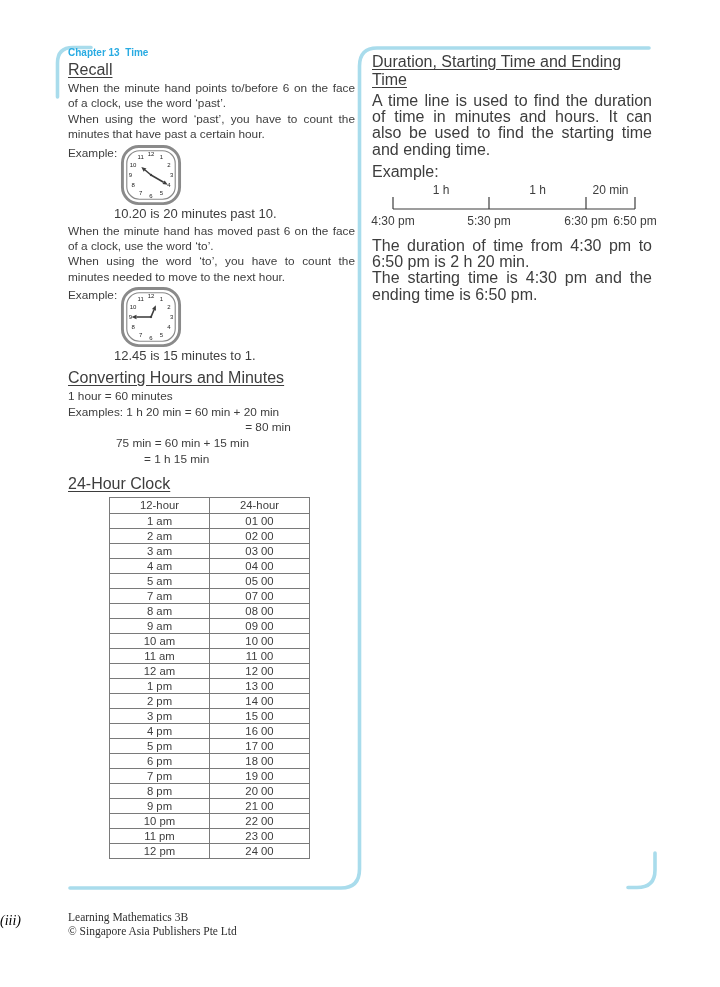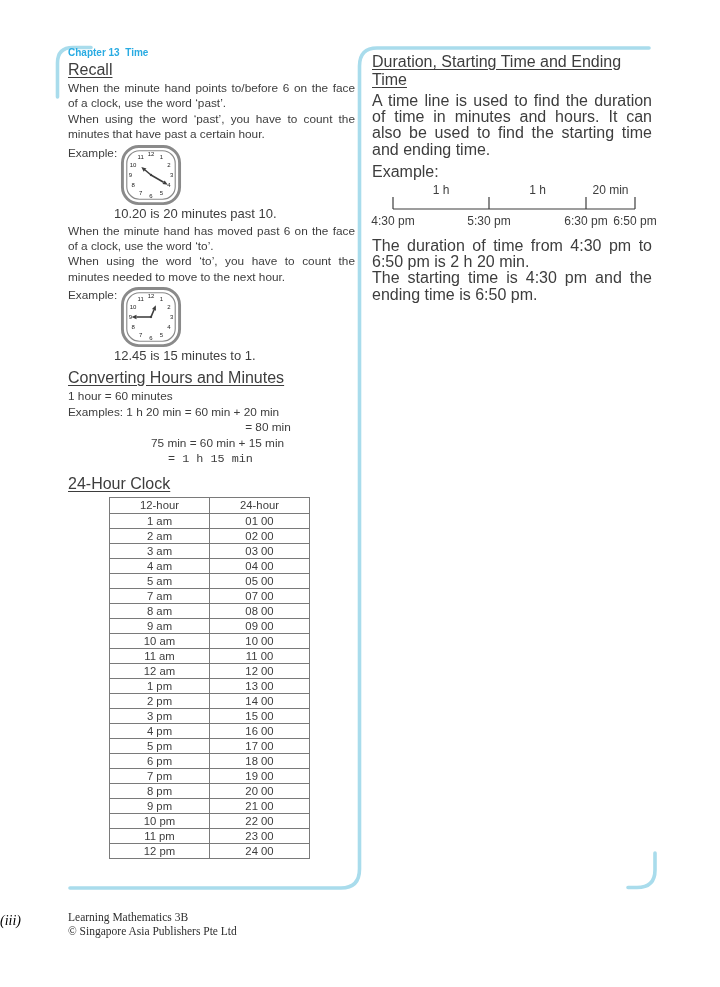--- a/index.html
+++ b/index.html
@@ -116,22 +116,22 @@
           <polygon points="12,32.00000000000001 17,29.8 17,34.2" fill="#3d3d3d"></polygon>
           <circle cx="32" cy="32" r="1.2" fill="#3d3d3d"></circle>
         </svg>
     </div>
     <p class="caption"><span>12.45 is </span><span class="b">15 minutes to 1</span><span>.</span></p>
 
     <div class="uhead mt6">Converting Hours and Minutes</div>
     <div class="conv">1 hour = 60 minutes</div>
     <div class="conv">Examples: 1 h 20 min = 60 min + 20 min</div>
     <div class="conv" style="margin-left:113px;text-align:center;">= 80 min</div>
-    <div class="conv" style="margin-left:83px;">75 min = 60 min + 15 min</div>
-    <div class="conv" style="margin-left:100px;font-family:Liberation Mono, monospace;">= 1 h 15 min</div>
+    <div class="conv" style="margin-left:48px;">75 min = 60 min + 15 min</div>
+    <div class="conv" style="margin-left:76px;">= 1 h 15 min</div>
 
     <div class="uhead mt8">24-Hour Clock</div>
     <table id="clock-table">
       <thead>
         <tr>
           <th>12-hour</th>
           <th>24-hour</th>
         </tr>
       </thead>
       <tbody>

